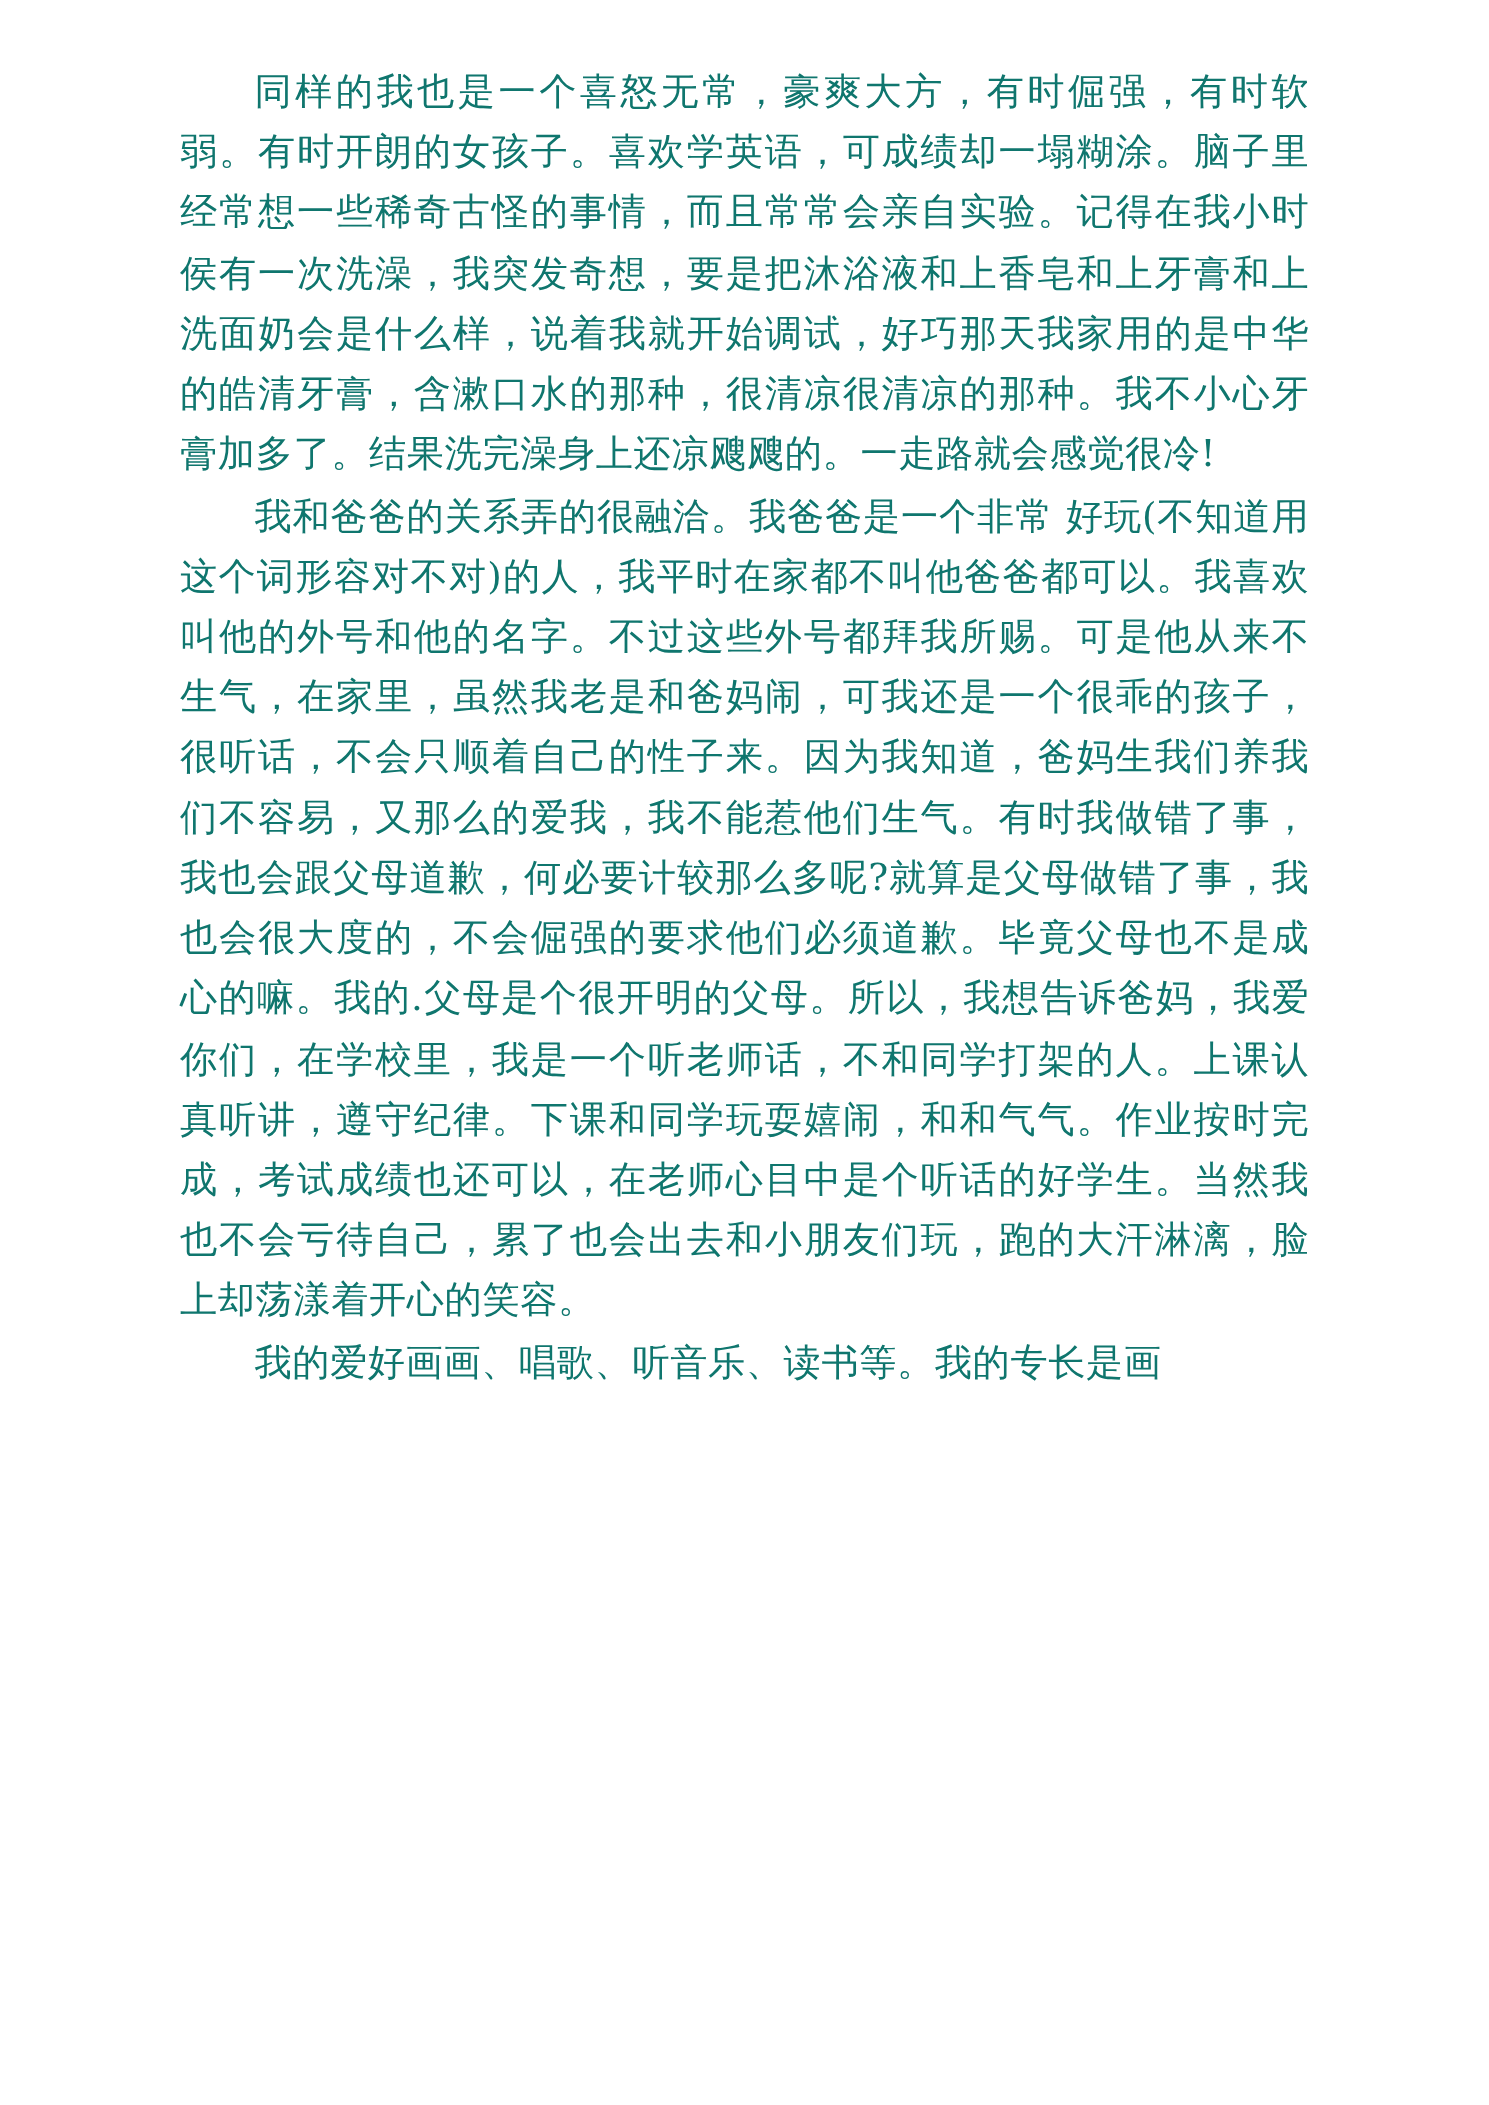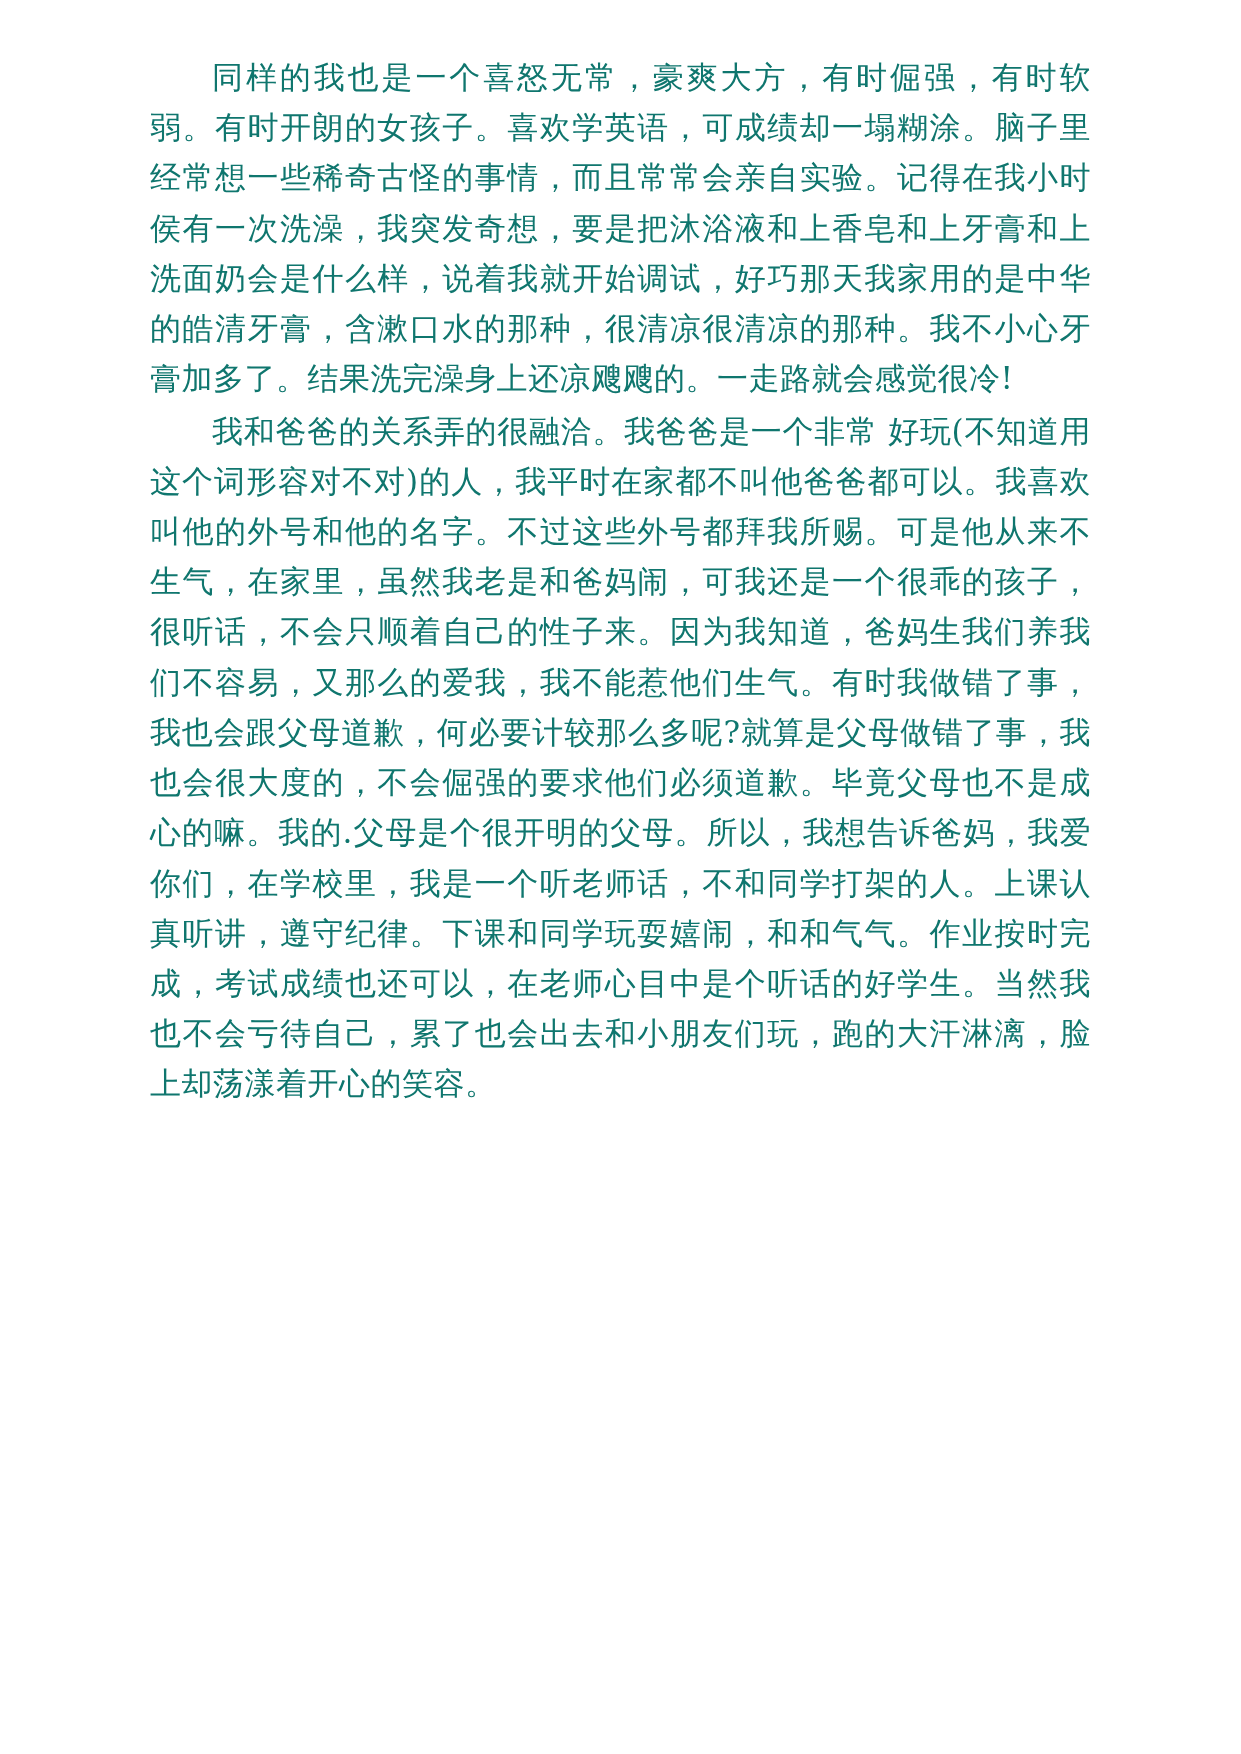--- a/index.html
+++ b/index.html
@@ -31,14 +31,15 @@
     white-space: normal;
   }
 </style>
 </head>
 <body>
 
 <div class="page">
   <div class="doc-body">
     <p>同样的我也是一个喜怒无常，豪爽大方，有时倔强，有时软弱。有时开朗的女孩子。喜欢学英语，可成绩却一塌糊涂。脑子里经常想一些稀奇古怪的事情，而且常常会亲自实验。记得在我小时侯有一次洗澡，我突发奇想，要是把沐浴液和上香皂和上牙膏和上洗面奶会是什么样，说着我就开始调试，好巧那天我家用的是中华的皓清牙膏，含漱口水的那种，很清凉很清凉的那种。我不小心牙膏加多了。结果洗完澡身上还凉飕飕的。一走路就会感觉很冷!</p>
     <p>我和爸爸的关系弄的很融洽。我爸爸是一个非常 好玩(不知道用这个词形容对不对)的人，我平时在家都不叫他爸爸都可以。我喜欢叫他的外号和他的名字。不过这些外号都拜我所赐。可是他从来不生气，在家里，虽然我老是和爸妈闹，可我还是一个很乖的孩子，很听话，不会只顺着自己的性子来。因为我知道，爸妈生我们养我们不容易，又那么的爱我，我不能惹他们生气。有时我做错了事，我也会跟父母道歉，何必要计较那么多呢?就算是父母做错了事，我也会很大度的，不会倔强的要求他们必须道歉。毕竟父母也不是成心的嘛。我的.父母是个很开明的父母。所以，我想告诉爸妈，我爱你们，在学校里，我是一个听老师话，不和同学打架的人。上课认真听讲，遵守纪律。下课和同学玩耍嬉闹，和和气气。作业按时完成，考试成绩也还可以，在老师心目中是个听话的好学生。当然我也不会亏待自己，累了也会出去和小朋友们玩，跑的大汗淋漓，脸上却荡漾着开心的笑容。</p>
+    <p>我的爱好画画、唱歌、听音乐、读书等。我的专长是画</p>
   </div>
 </div>
 
 </body></html>

